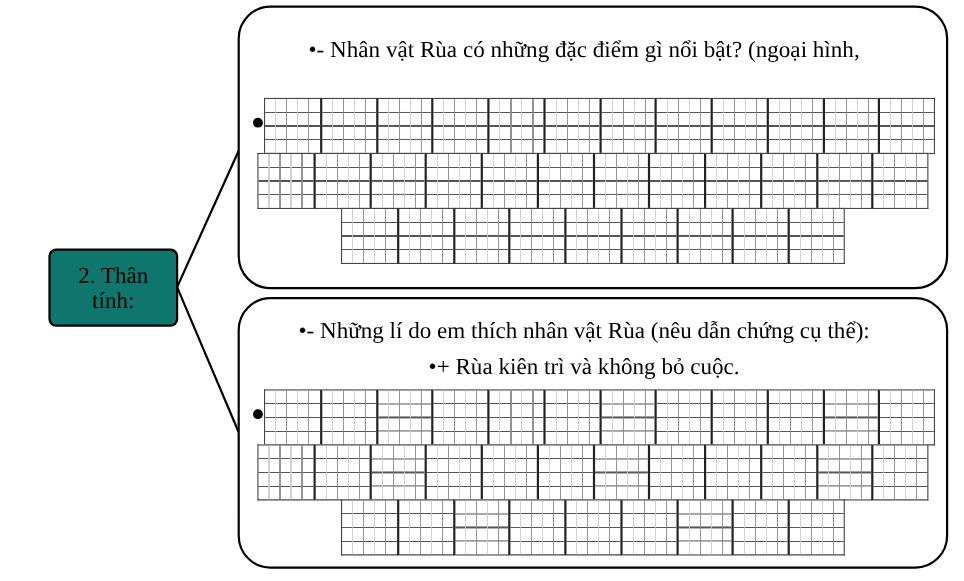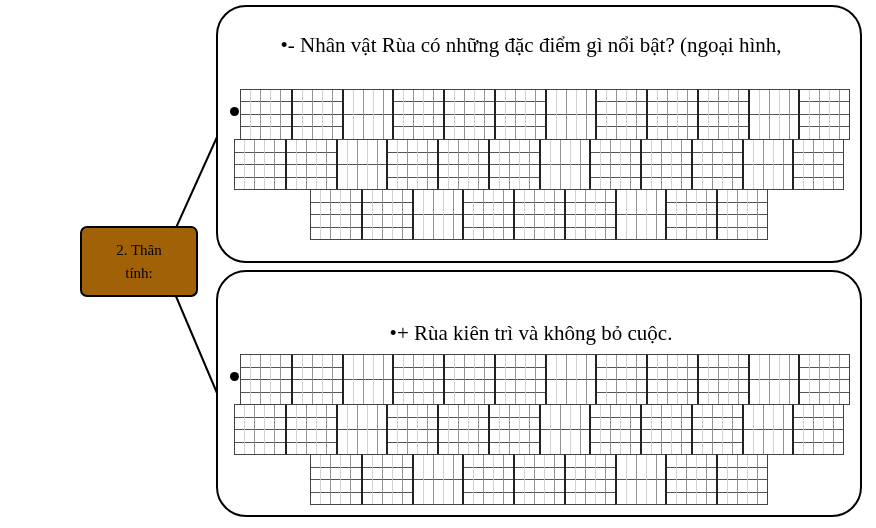--- a/index.html
+++ b/index.html
@@ -1,21 +1,21 @@
 <!DOCTYPE html>
 <html><head>
 <meta charset="utf-8">
 <style>
   html, body { margin:0; padding:0; background:#ffffff; }
   body { width:876px; height:528px; position:relative; overflow:hidden;
          font-family:"Liberation Serif","DejaVu Serif",serif; color:#000; }
   .connectors { position:absolute; left:0; top:0; width:876px; height:528px; }
   .label-box { position:absolute; left:44px; top:226px; width:114px; height:67px;
     border:2px solid #000; border-radius:7px; display:flex; align-items:center;
-    justify-content:center; text-align:center; font-size:15px; line-height:23px; background:#a16207;margin-left:36px; }
+    justify-content:center; text-align:center; font-size:21px; line-height:23px; background:#0f766e; }
   .panel { position:absolute; left:216px; width:642px; border:2px solid #000;
     border-radius:30px; background:#fff; }
   .panel.top { top:5px; height:254px; }
   .panel.bottom { top:270px; height:243px; }
   .prompt { position:absolute; left:0; right:16px; text-align:center; font-size:21px; line-height:25px; }
   .grid-row { position:absolute; height:50px; display:flex; }
   .cell { width:49px; height:49px; border:1px solid #444; border-right:none; position:relative;
     background:
       repeating-linear-gradient(to bottom, transparent 0, transparent 11.5px, #555 11.5px, #555 12.5px),
       #fff; }
@@ -83,20 +83,21 @@
     <div class="cell bold-left" style="width: 48.75px;"></div>
     <div class="cell bold-left" style="width: 48.75px;"></div>
     <div class="cell bold-left" style="width: 48.75px;"></div>
     <div class="cell bold-left" style="width: 48.75px;"></div>
     <div class="cell bold-left" style="width: 48.75px;"></div>
     <div class="cell bold-left" style="width: 48.75px;"></div>
     <div class="cell bold-left" style="width: 48.75px;"></div>
   </div>
 
 <div class="panel bottom">
+  <div class="prompt" style="top:16px;">•- Những lí do em thích nhân vật Rùa (nêu dẫn chứng cụ thể):</div>
   <div class="prompt" style="top:49px;">•+ Rùa kiên trì và không bỏ cuộc.</div>
 </div>
 <div class="bullet-dot" style="left:230px; top:372px;"></div>
 <div class="grid-row" id="g-bot-1" style="left:240px; top:354px;">
     <div class="cell" style="width: 49.75px;"></div>
     <div class="cell bold-left" style="width: 48.75px;"></div>
     <div class="cell bold-left" style="width: 48.75px;"></div>
     <div class="cell bold-left" style="width: 48.75px;"></div>
     <div class="cell bold-left" style="width: 48.75px;"></div>
     <div class="cell bold-left" style="width: 48.75px;"></div>

